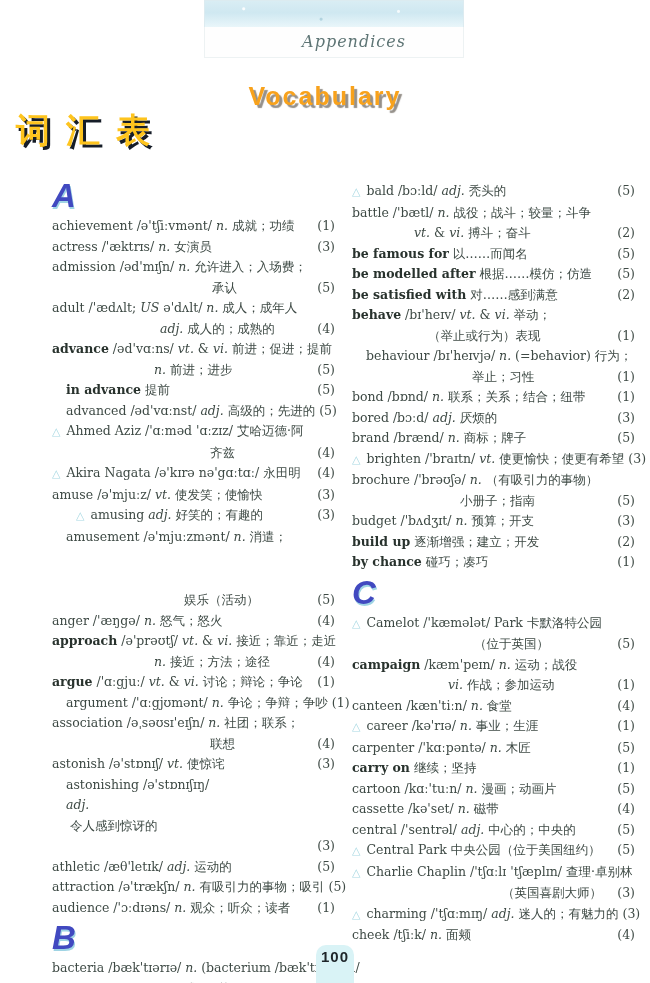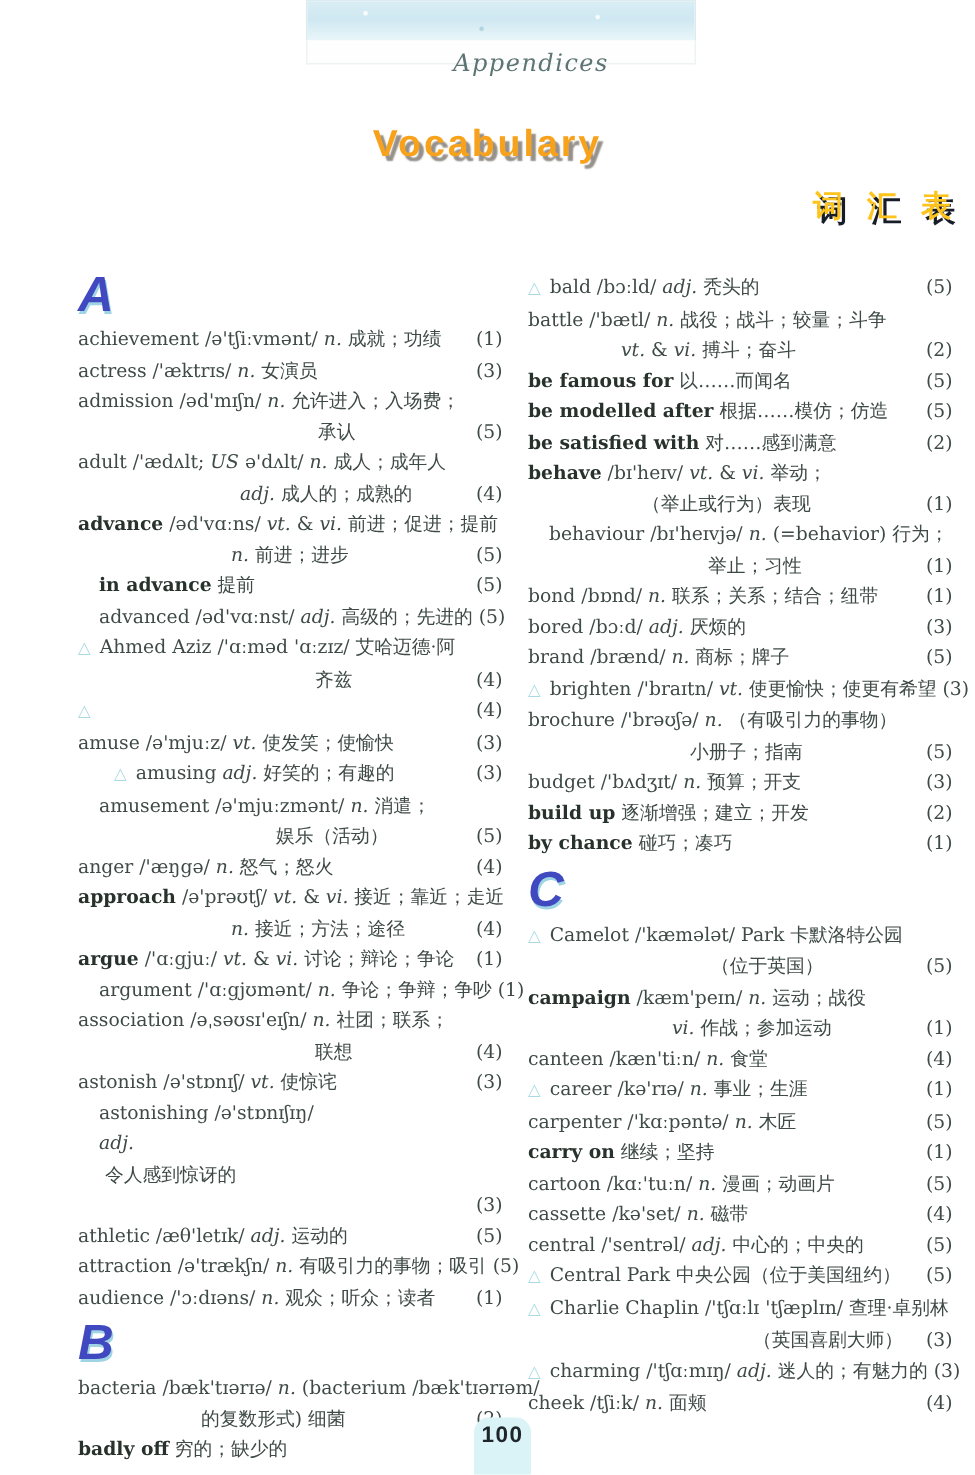--- a/index.html
+++ b/index.html
@@ -14,36 +14,36 @@
   .header-strip {
     height:27px;
     border:1px solid #dcebf0; border-bottom:none;
     background:
       radial-gradient(circle at 15% 30%, rgba(255,255,255,.9) 1px, transparent 2px),
       radial-gradient(circle at 45% 70%, rgba(160,200,215,.7) 1px, transparent 2px),
       radial-gradient(circle at 75% 40%, rgba(255,255,255,.8) 1px, transparent 2px),
       linear-gradient(180deg,#d9edf4 0%, #cfe8f1 45%, #e9f6fa 100%);
   }
   .header-appendices {
-    height:16px; line-height:29px; background:#fefefe;
+    height:31px; line-height:29px; background:#fefefe;
     border:1px solid #edf2f3; border-top:none;
     text-align:center; font-style:italic; font-size:16px; color:#5d7474;
     font-family:"DejaVu Serif", serif; letter-spacing:1px;padding-left:40px;
   }
 
   
   .page-title {
     position:absolute; top:82px; left:0; width:100%; text-align:center;
     font-family:"Liberation Sans", sans-serif; font-weight:bold;
     font-size:25px; letter-spacing:2px; color:#f8a21c;
     text-shadow:3px 3px 1px #95908a;
   }
   .page-subtitle {
-    position:absolute; top:124px; left:0; width:100%; text-align:right;
-    font-weight:bold; font-size:20px; color:#fec41e;
+    position:absolute; top:108px; left:0; width:100%; text-align:left;
+    font-weight:bold; font-size:34px; color:#fec41e;
     letter-spacing:16px; text-indent:16px;
     text-shadow:3px 3px 0 #161d28;
   }
 
   
   .columns {
     position:absolute; left:52px; top:176px; width:584px;
     display:flex; gap:17px;
   }
   .col { width:283px; }
@@ -113,31 +113,31 @@
         <div class="line" style="padding-left: 14px;"><span class="seg b">in advance</span><span class="seg r"> 提前</span><span class="num">(5)</span></div>
       </div>
       <div class="entry">
         <div class="line" style="padding-left: 14px;"><span class="seg r">advanced /əd'vɑːnst/ </span><span class="seg i">adj.</span><span class="seg r"> 高级的；先进的</span><span class="num">(5)</span></div>
       </div>
       <div class="entry">
         <div class="line"><span class="tri">△</span><span class="seg r">Ahmed Aziz /'ɑːməd 'ɑːzɪz/ 艾哈迈德·阿</span></div>
         <div class="line" style="padding-left: 158px;"><span class="seg r">齐兹</span><span class="num">(4)</span></div>
       </div>
       <div class="entry">
-        <div class="line"><span class="tri">△</span><span class="num">(4)</span></div>
+        <div class="line"><span class="tri">△</span><span class="seg r">Akira Nagata /ə'kɪrə nə'gɑːtɑː/ 永田明</span><span class="num">(4)</span></div>
       </div>
       <div class="entry">
         <div class="line"><span class="seg r">amuse /ə'mjuːz/ </span><span class="seg i">vt.</span><span class="seg r"> 使发笑；使愉快</span><span class="num">(3)</span></div>
       </div>
       <div class="entry">
         <div class="line" style="padding-left: 24px;"><span class="tri">△</span><span class="seg r">amusing </span><span class="seg i">adj.</span><span class="seg r"> 好笑的；有趣的</span><span class="num">(3)</span></div>
       </div>
       <div class="entry">
         <div class="line" style="padding-left: 14px;"><span class="seg r">amusement /ə'mjuːzmənt/ </span><span class="seg i">n.</span><span class="seg r"> 消遣；</span></div>
-        <div class="line" style="padding-left: 132px;"><span class="seg r">娱乐（活动）</span><span class="num">(5)</span></div>
+        <div class="line" style="padding-left: 132px; margin-top: 43px;"><span class="seg r">娱乐（活动）</span><span class="num">(5)</span></div>
       </div>
       <div class="entry">
         <div class="line"><span class="seg r">anger /'æŋgə/ </span><span class="seg i">n.</span><span class="seg r"> 怒气；怒火</span><span class="num">(4)</span></div>
       </div>
       <div class="entry">
         <div class="line"><span class="seg b">approach</span><span class="seg r"> /ə'prəʊtʃ/ </span><span class="seg i">vt.</span><span class="seg r"> &amp; </span><span class="seg i">vi.</span><span class="seg r"> 接近；靠近；走近</span></div>
         <div class="line" style="padding-left: 102px;"><span class="seg i">n.</span><span class="seg r"> 接近；方法；途径</span><span class="num">(4)</span></div>
       </div>
       <div class="entry">
         <div class="line"><span class="seg b">argue</span><span class="seg r"> /'ɑːgjuː/ </span><span class="seg i">vt.</span><span class="seg r"> &amp; </span><span class="seg i">vi.</span><span class="seg r"> 讨论；辩论；争论</span><span class="num">(1)</span></div>

